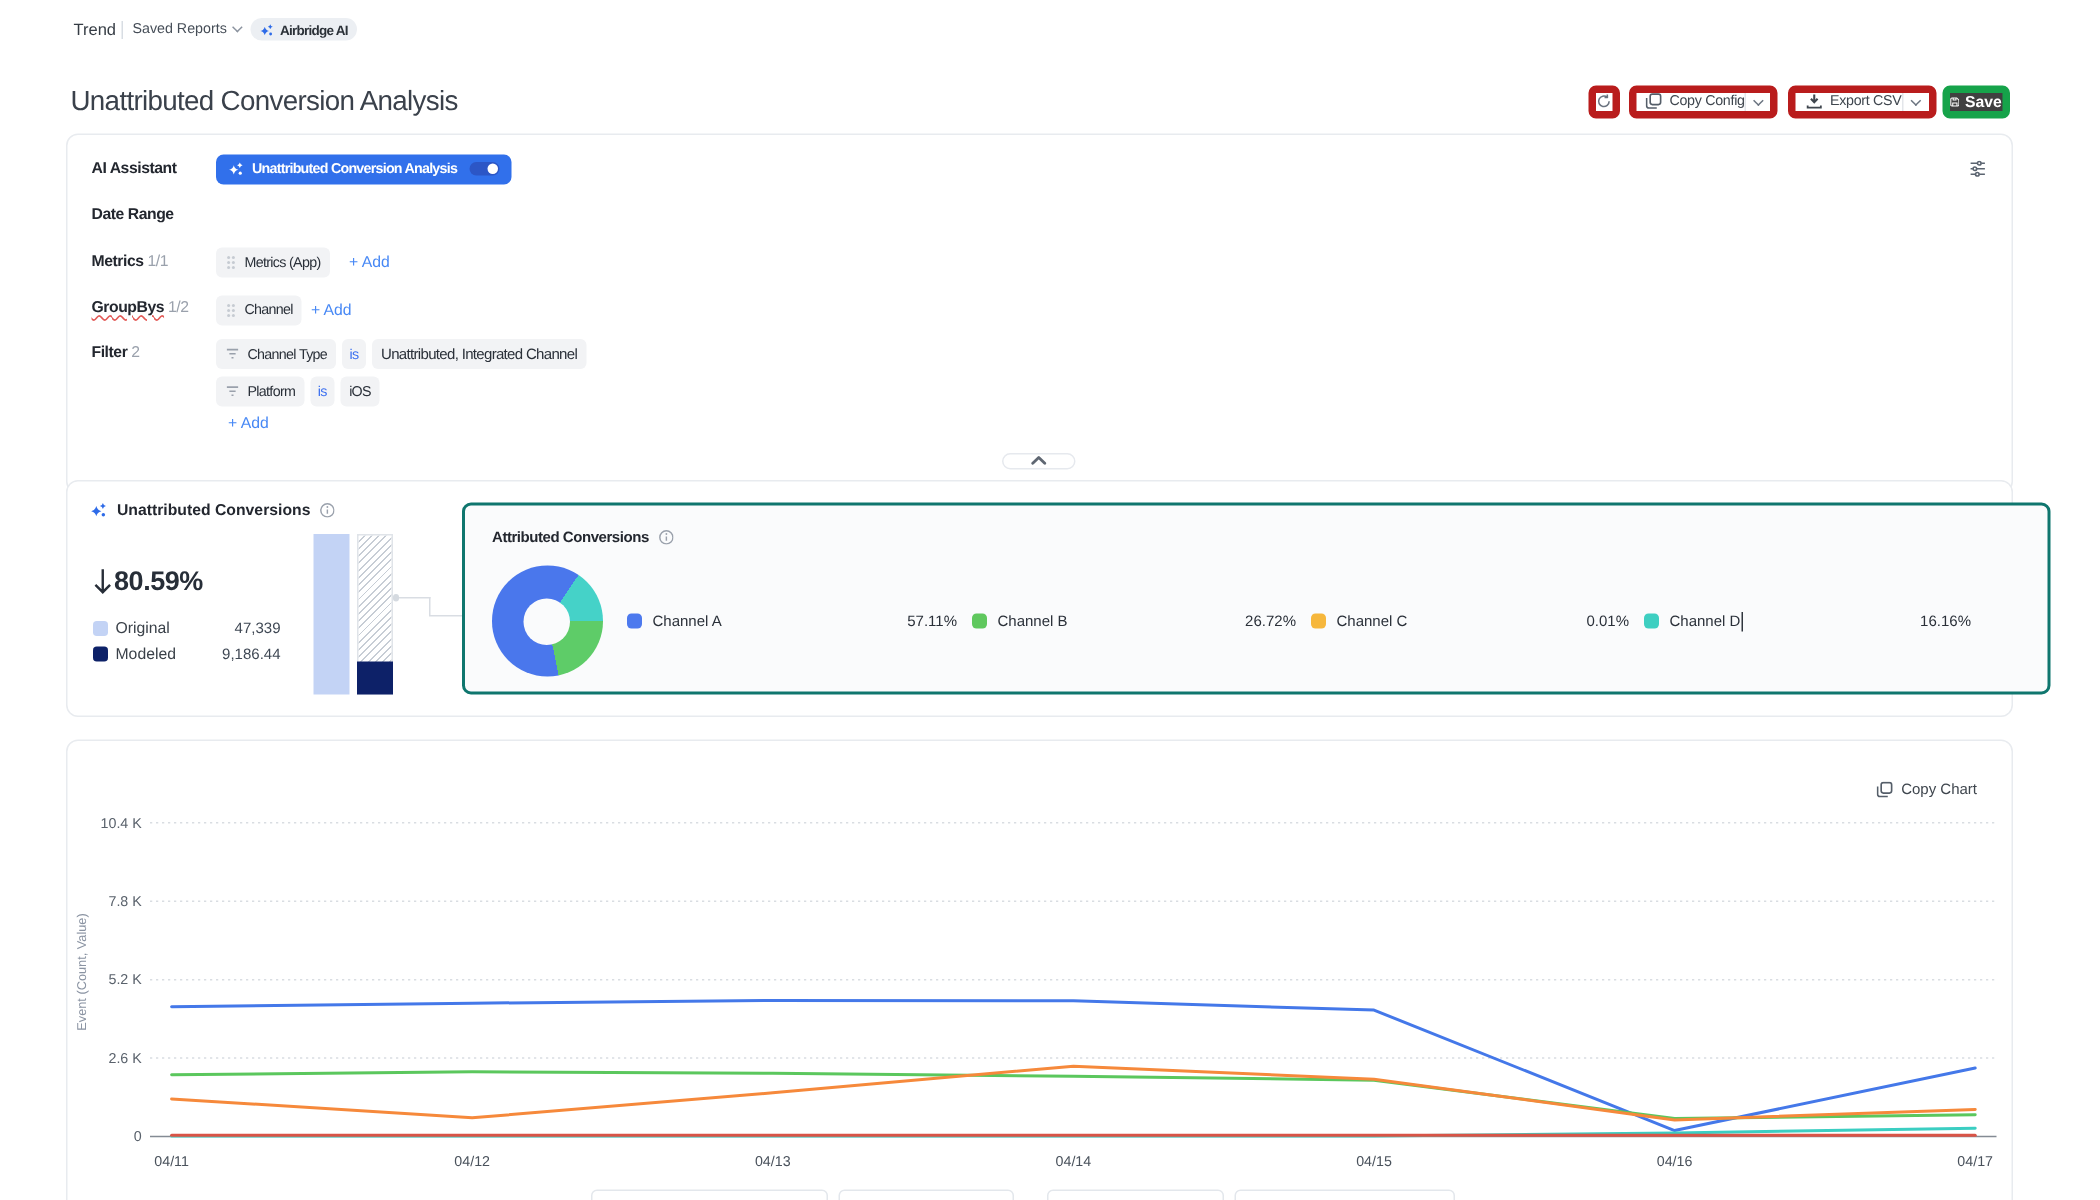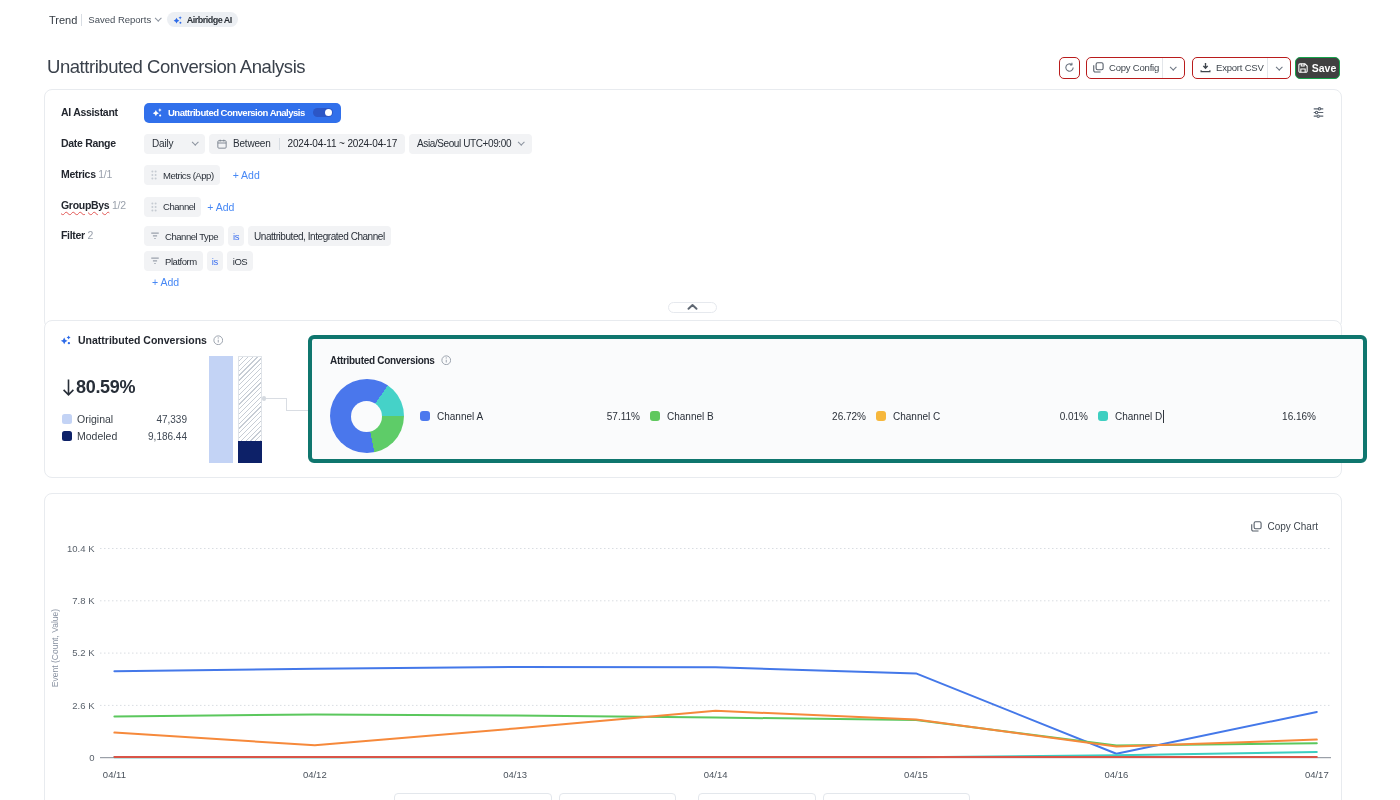--- a/index.html
+++ b/index.html
@@ -9,21 +9,21 @@
   border:1px solid #E8EBEF; border-radius:8px; }
 .pill { display:inline-flex; align-items:center; background:#F2F3F5;
   border-radius:4px; height:20px; padding:0 6px; font-size:9.5px; letter-spacing:-0.45px; color:#2A3039; }
 .lbl { position:absolute; left:16px; font-size:10.5px; font-weight:700; color:#23272F; letter-spacing:-0.3px; }
 .lbl span.cnt { font-weight:400; color:#9AA1AC; }
 .addlink { color:#4788F5; font-size:10.5px; }
 .row { position:absolute; left:99px; display:flex; align-items:center; gap:4px; }
 .chev { display:inline-block; width:6px; height:6px; border-right:1.3px solid #8B939F;
   border-bottom:1.3px solid #8B939F; transform:rotate(45deg) translate(-1px,-1px); }
 .ibtn span { white-space:nowrap; }
-.ibtn { position:absolute; top:57px; height:21.5px; border:1px solid #b91c1c; border-radius:5px;
+.ibtn { position:absolute; top:57px; height:21.5px; border:5px solid #b91c1c; border-radius:5px;
   background:#fff; display:flex; align-items:center; }
 svg { display:block; }
 </style>
 </head>
 <body>
 
 <div style="position:absolute; left:49px; top:11px; height:17px; display:flex; align-items:center;">
   <span style="font-size:11px; color:#353C44;">Trend</span>
   <span style="width:1px; height:12px; background:#D8DDE3; margin:0 6px 0 4px;"></span>
   <span style="font-size:9.5px; color:#454D57;">Saved Reports</span>
@@ -93,33 +93,20 @@
           <path d="M4.2 3.4 Q4.8 6.2 7.6 6.8 Q4.8 7.4 4.2 10.2 Q3.6 7.4 0.8 6.8 Q3.6 6.2 4.2 3.4 Z M8.6 1.4 Q8.95 3.05 10.6 3.4 Q8.95 3.75 8.6 5.4 Q8.25 3.75 6.6 3.4 Q8.25 3.05 8.6 1.4 Z" fill="#fff"></path>
           <circle cx="8.9" cy="9.2" r="1.15" fill="#fff"></circle>
         </svg>
       <span style="margin-left:5px; font-size:9.5px; font-weight:700; color:#fff; letter-spacing:-0.5px;">Unattributed Conversion Analysis</span>
       <span style="margin-left:8px; width:20px; height:9px; background:#2C56C6; border-radius:4.5px; position:relative;">
         <span style="position:absolute; right:1px; top:1px; width:7px; height:7px; background:#fff; border-radius:50%;"></span>
       </span>
     </div>
   </div>
   <div class="lbl" style="top:47px;">Date Range</div>
-  <div class="row" style="top:43.5px;">
-    <span class="pill" style="width:61px; justify-content:space-between; font-size:10px; letter-spacing:-0.2px; padding:0 8px;">Daily <span class="chev" style="width:4.5px;height:4.5px;"></span></span>
-    <span class="pill" style="font-size:10px; letter-spacing:-0.2px; padding:0 8px;">
-      <svg width="10" height="10" viewBox="0 0 12 12" fill="none" stroke="#7A828D" stroke-width="1.1">
-          <rect x="1" y="2" width="10" height="9" rx="1.2"></rect>
-          <path d="M1 4.8 H11 M3.8 0.8 V3 M8.2 0.8 V3"></path>
-        </svg>
-      <span style="margin-left:6px;">Between</span>
-      <span style="width:1px; height:12px; background:#D8DDE3; margin:0 8px;"></span>
-      <span style="color:#23272F; letter-spacing:-0.15px;">2024-04-11 ~ 2024-04-17</span>
-    </span>
-    <span class="pill" style="font-size:10px; letter-spacing:-0.4px; padding:0 8px;">Asia/Seoul UTC+09:00 <span class="chev" style="width:4.5px;height:4.5px;margin-left:8px;"></span></span>
-  </div>
   <div class="lbl" style="top:78px;">Metrics <span class="cnt">1/1</span></div>
   <div class="row" style="top:75px;">
     <span class="pill">
       <svg width="8" height="10" viewBox="0 0 8 10" fill="#C6CBD2">
           <circle cx="2.4" cy="1.6" r="1"></circle>
           <circle cx="5.6" cy="1.6" r="1"></circle>
           <circle cx="2.4" cy="5" r="1"></circle>
           <circle cx="5.6" cy="5" r="1"></circle>
           <circle cx="2.4" cy="8.4" r="1"></circle>
           <circle cx="5.6" cy="8.4" r="1"></circle>
@@ -207,21 +194,21 @@
   <div style="position:absolute; left:164px; top:35px; width:23.5px; height:107px; background:#C3D3F5;"></div>
   <div style="position:absolute; left:192.5px; top:35px; width:24px; height:107px; border:1px solid #E0E4E9;
     background:repeating-linear-gradient(135deg, #fff 0px, #fff 2.5px, #C7CDD5 2.5px, #C7CDD5 3.4px);"></div>
   <div style="position:absolute; left:192.5px; top:120.3px; width:24px; height:21.8px; background:#0D2168;"></div>
 
   <div style="position:absolute; left:218px; top:77.2px; width:24px; height:1px; background:#D9DDE3;"></div>
   <div style="position:absolute; left:241px; top:77.2px; width:1px; height:12px; background:#D9DDE3;"></div>
   <div style="position:absolute; left:241px; top:89.2px; width:22px; height:1px; background:#D9DDE3;"></div>
   <div style="position:absolute; left:216.5px; top:75.2px; width:4.5px; height:4.5px; border-radius:50%; background:#D5DAE0;"></div>
 
-  <div style="position:absolute; left:263px; top:13.5px; width:1059px; height:128.6px; background:#FAFBFC; border:4px solid #0f766e; border-radius:6px;">
+  <div style="position:absolute; left:263px; top:13.5px; width:1059px; height:128.6px; background:#FAFBFC; border:2px solid #0f766e; border-radius:6px;">
     <div style="position:absolute; left:18px; top:16px; display:flex; align-items:center;">
       <span style="font-size:10px; font-weight:700; color:#23272F; letter-spacing:-0.3px;">Attributed Conversions</span>
       <svg style="margin-left:6px;" width="10.5" height="10.5" viewBox="0 0 12 12" fill="none" stroke="#9AA1AC" stroke-width="1.1">
           <circle cx="6" cy="6" r="5"></circle>
           <path d="M6 5.4 V8.6"></path>
           <circle cx="6" cy="3.4" r="0.7" fill="#9AA1AC" stroke="none"></circle>
         </svg>
     </div>
     <div style="position:absolute; left:17.8px; top:40.6px; width:73.8px; height:73.8px; border-radius:50%;
       background:conic-gradient(#4A77EC 0 34deg, #45D2C8 34deg 90deg, #5ECC68 90deg 168.5deg, #4A77EC 168.5deg 360deg);"></div>

